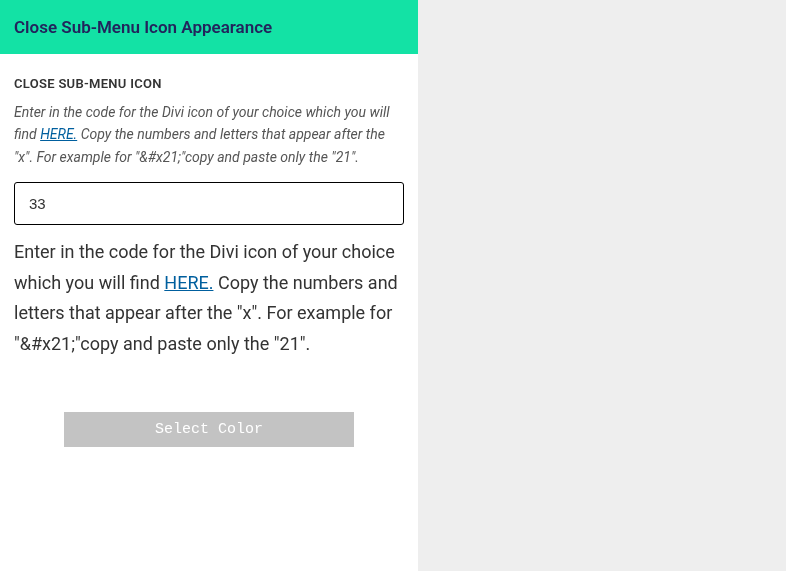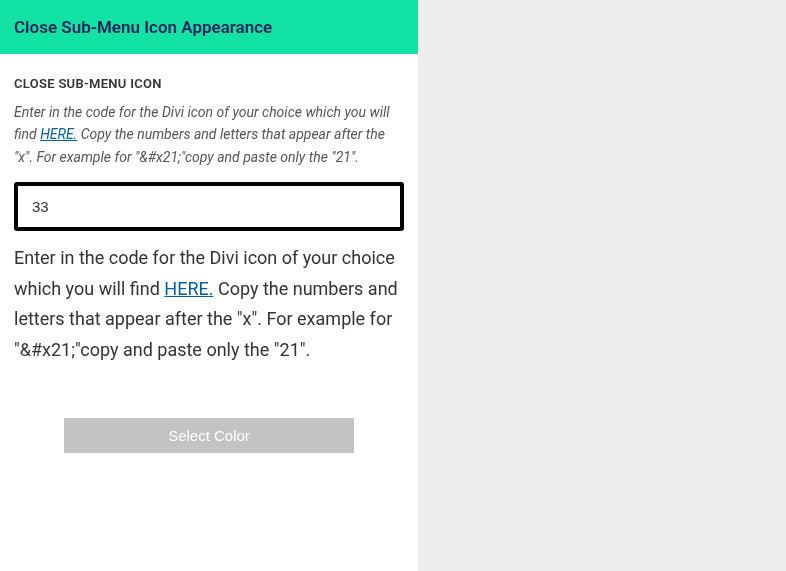--- a/index.html
+++ b/index.html
@@ -40,21 +40,21 @@
   font-style: italic;
   line-height: 1.6;
   margin-bottom: 14px;
 }
 .field-help a {
   color: #005f9e;
   text-decoration: underline;
 }
 .text-input {
   width: 100%;
-  border: 4px solid #000000;
+  border: 1px solid #000000;
   border-radius: 3px;
   padding: 12px 14px;
   font-size: 15px;
   color: #333333;
   margin-bottom: 12px;
 }
 .big-help {
   font-size: 18px;
   color: #333333;
   line-height: 1.7;
@@ -68,20 +68,21 @@
   display: block;
   width: 290px;
   margin-left: 50px;
   background: #c3c3c3;
   color: #ffffff;
   text-align: center;
   padding: 9px 0;
   font-size: 15px;
   border: none;
   cursor: pointer;
+  font-family: Liberation Mono, monospace;
 }
 </style>
 </head>
 <body>
 
 <div class="panel">
 
   <div class="panel-header">
     <span>Close Sub-Menu Icon Appearance</span>
   </div>

